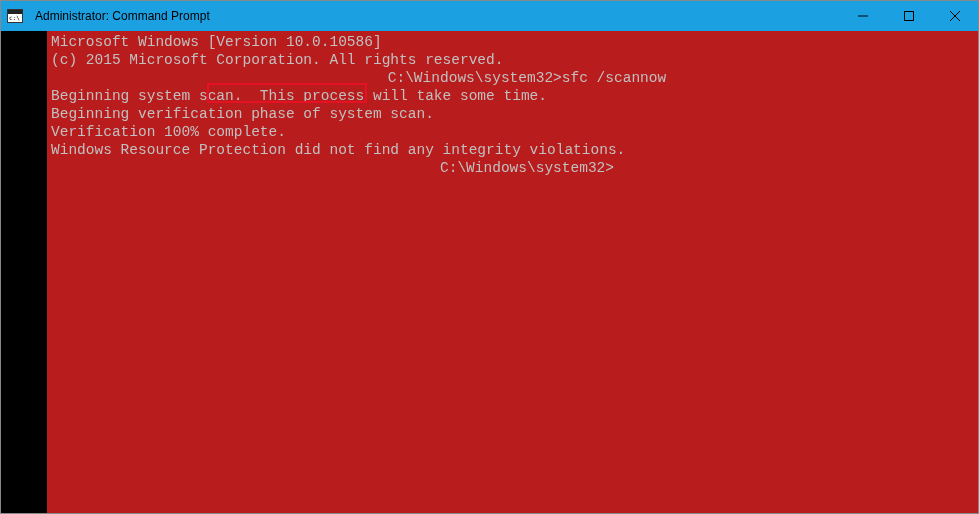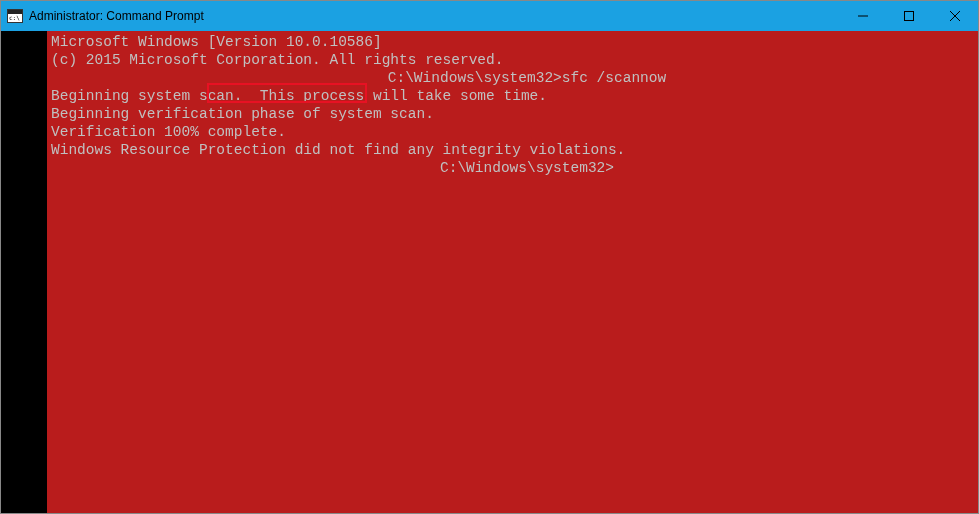--- a/index.html
+++ b/index.html
@@ -20,21 +20,21 @@
       background: #1ba1e2;
       display: flex;
       align-items: center;
       justify-content: space-between;
       padding-left: 6px;
       user-select: none;
     }
     .titlebar-left {
       display: flex;
       align-items: center;
-      gap: 6px;
+      gap: 12px;
     }
     .app-icon {
       width: 16px;
       height: 14px;
       background: #fff;
       border: 1px solid #333;
       position: relative;
     }
     .app-icon::before {
       content: "";

